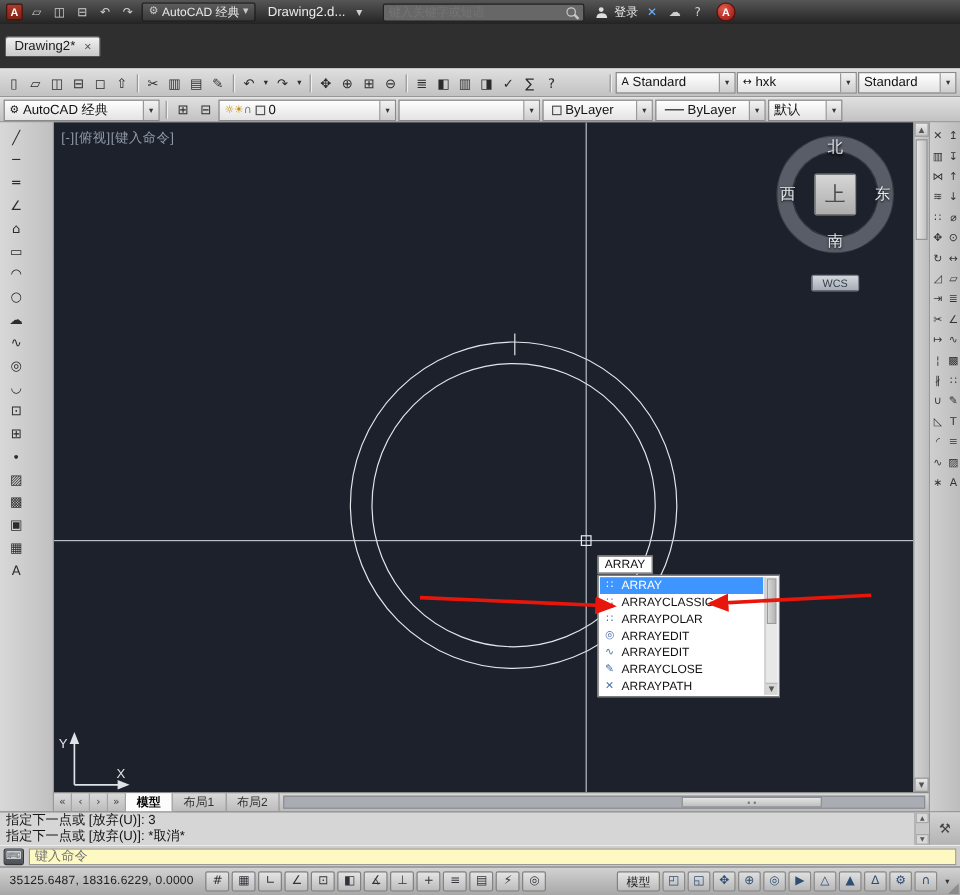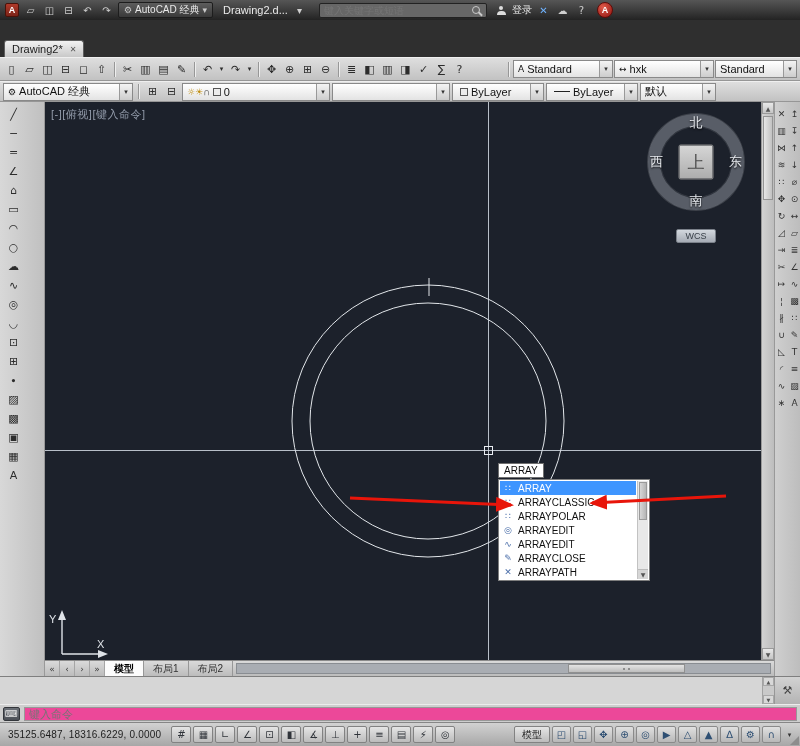--- a/index.html
+++ b/index.html
@@ -30,21 +30,21 @@
   .signin{color:#e8e8e8;font-size:10px}
   .tblue{color:#6fb3ff}
   .alogo{width:16px;height:16px;border-radius:50%;background:radial-gradient(circle at 35% 30%,#e05a4a,#8f1410);
          border:1px solid #5e0c08;color:#fff;font-size:9px;font-weight:bold;display:flex;align-items:center;justify-content:center;margin-left:4px}
 
   
   .menubar{height:18px;background:linear-gradient(#5c5c5c,#3f3f3f);display:flex;align-items:center;color:#f2f2f2;font-size:11px;border-bottom:1px solid #2b2b2b}
   .menubar span{padding:0 7px;cursor:default}
 
   
-  .doctabs{height:37px;background:#2f2f2f;display:flex;align-items:flex-end;padding-left:4px}
+  .doctabs{height:37px;background:#2f2f2f;display:flex;align-items:center;padding-left:4px}
   .doctab{height:17px;background:linear-gradient(#f2f2f2,#c9c9c9);border:1px solid #5e5e5e;border-bottom:none;
           border-radius:3px 3px 0 0;display:flex;align-items:center;font-size:11px;color:#1c1c1c;padding:0 7px;gap:7px}
   .doctab .x{font-size:8px;color:#555}
 
   
   .tb{background:linear-gradient(#dedede,#c2c2c2);border-top:1px solid #efefef;border-bottom:1px solid #969696;
       display:flex;align-items:center;padding:0 3px;gap:1px}
   .tb1{height:24px}.tb2{height:21px;gap:2px}
   .tbtn{width:17px;height:18px;display:flex;align-items:center;justify-content:center}
   .tbtn .gi{font-size:11px;color:#2c2c2c}
@@ -122,21 +122,21 @@
   
   .cmdhist{height:28px;background:#d6d6d6;border-top:1px solid #7f7f7f;display:flex}
   .histlines{flex:1;padding:1px 5px;font-size:11px;color:#141414;line-height:13px;white-space:nowrap;overflow:hidden}
   .histscroll{width:12px;background:#c9c9c9;border-left:1px solid #a2a2a2;position:relative}
   .hsbtn{position:absolute;left:0;right:0;height:9px;font-size:5px;color:#555;display:flex;align-items:center;justify-content:center;background:#d8d8d8;border:1px solid #a8a8a8}
   .cmdtools{width:26px;background:linear-gradient(#d2d2d2,#b4b4b4);border-left:1px solid #979797;display:flex;align-items:center;justify-content:center}
   .cmdtools .gi{font-size:11px;color:#444}
   .cmdinput{height:18px;background:#cecece;display:flex;align-items:center;padding:1px 3px;gap:4px;border-top:1px solid #ececec}
   .kbicon{width:17px;height:14px;background:linear-gradient(#6b7077,#4c5057);border:1px solid #33363b;border-radius:2px;
           color:#e8e8e8;font-size:9px;display:flex;align-items:center;justify-content:center;flex:none}
-  .cmdfield{flex:1;height:14px;background:#ec4899;border:1px solid #989898}
+  .cmdfield{flex:1;height:14px;background:#fef9c3;border:1px solid #989898}
   .cmdfield input{width:100%;height:100%;border:none;outline:none;background:transparent;font-size:11px;color:#333;padding:0 4px;font-family:"Liberation Sans",sans-serif}
 
   
   .statusbar{height:24px;background:linear-gradient(#d2d2d2,#a7a7a7);border-top:1px solid #868686;display:flex;
              align-items:center;padding:0 4px;gap:2px;font-size:10px;color:#1d1d1d;position:relative}
   .coords{padding:0 8px 0 4px;font-size:10px;letter-spacing:.2px;white-space:nowrap}
   .stoggle{width:20px;height:17px;background:linear-gradient(#e5e5e5,#bcbcbc);border:1px solid #828282;border-radius:2px;
            display:flex;align-items:center;justify-content:center;flex:none}
   .stoggle .gi{font-size:10px;color:#30343a}
   .sright{margin-left:auto;display:flex;align-items:center;gap:2px}
@@ -312,21 +312,21 @@
     <div class="combo" style="width:92px">
       <span class="chip"></span>
       <span>ByLayer</span>
       <span class="arrow gi">▾</span>
     </div>
     <div class="combo" style="width:92px">
       <span class="ltline"></span>
       <span>ByLayer</span>
       <span class="arrow gi">▾</span>
     </div>
-    <div class="combo" style="width:76px">
+    <div class="combo" style="width:62px">
       <span>默认</span>
       <span class="arrow gi">▾</span>
     </div>
   </div>
 
   <div class="main">
 
     <div class="ltools">
       <div class="tbtn">
           <span class="gi">╱</span>
@@ -606,20 +606,22 @@
           </div>
         <div class="tbtn">
             <span class="gi">A</span>
           </div>
       </div>
     </div>
   </div>
 
   <div class="cmdhist">
     <div class="histlines">
+      <div>指定下一点或 [放弃(U)]: 3</div>
+      <div>指定下一点或 [放弃(U)]: *取消*</div>
     </div>
     <div class="histscroll">
       <div class="hsbtn gi" style="top:0">▲</div>
       <div class="hsbtn gi" style="bottom:0">▼</div>
     </div>
     <div class="cmdtools">
       <span class="gi">⚒</span>
     </div>
   </div>
   <div class="cmdinput">

